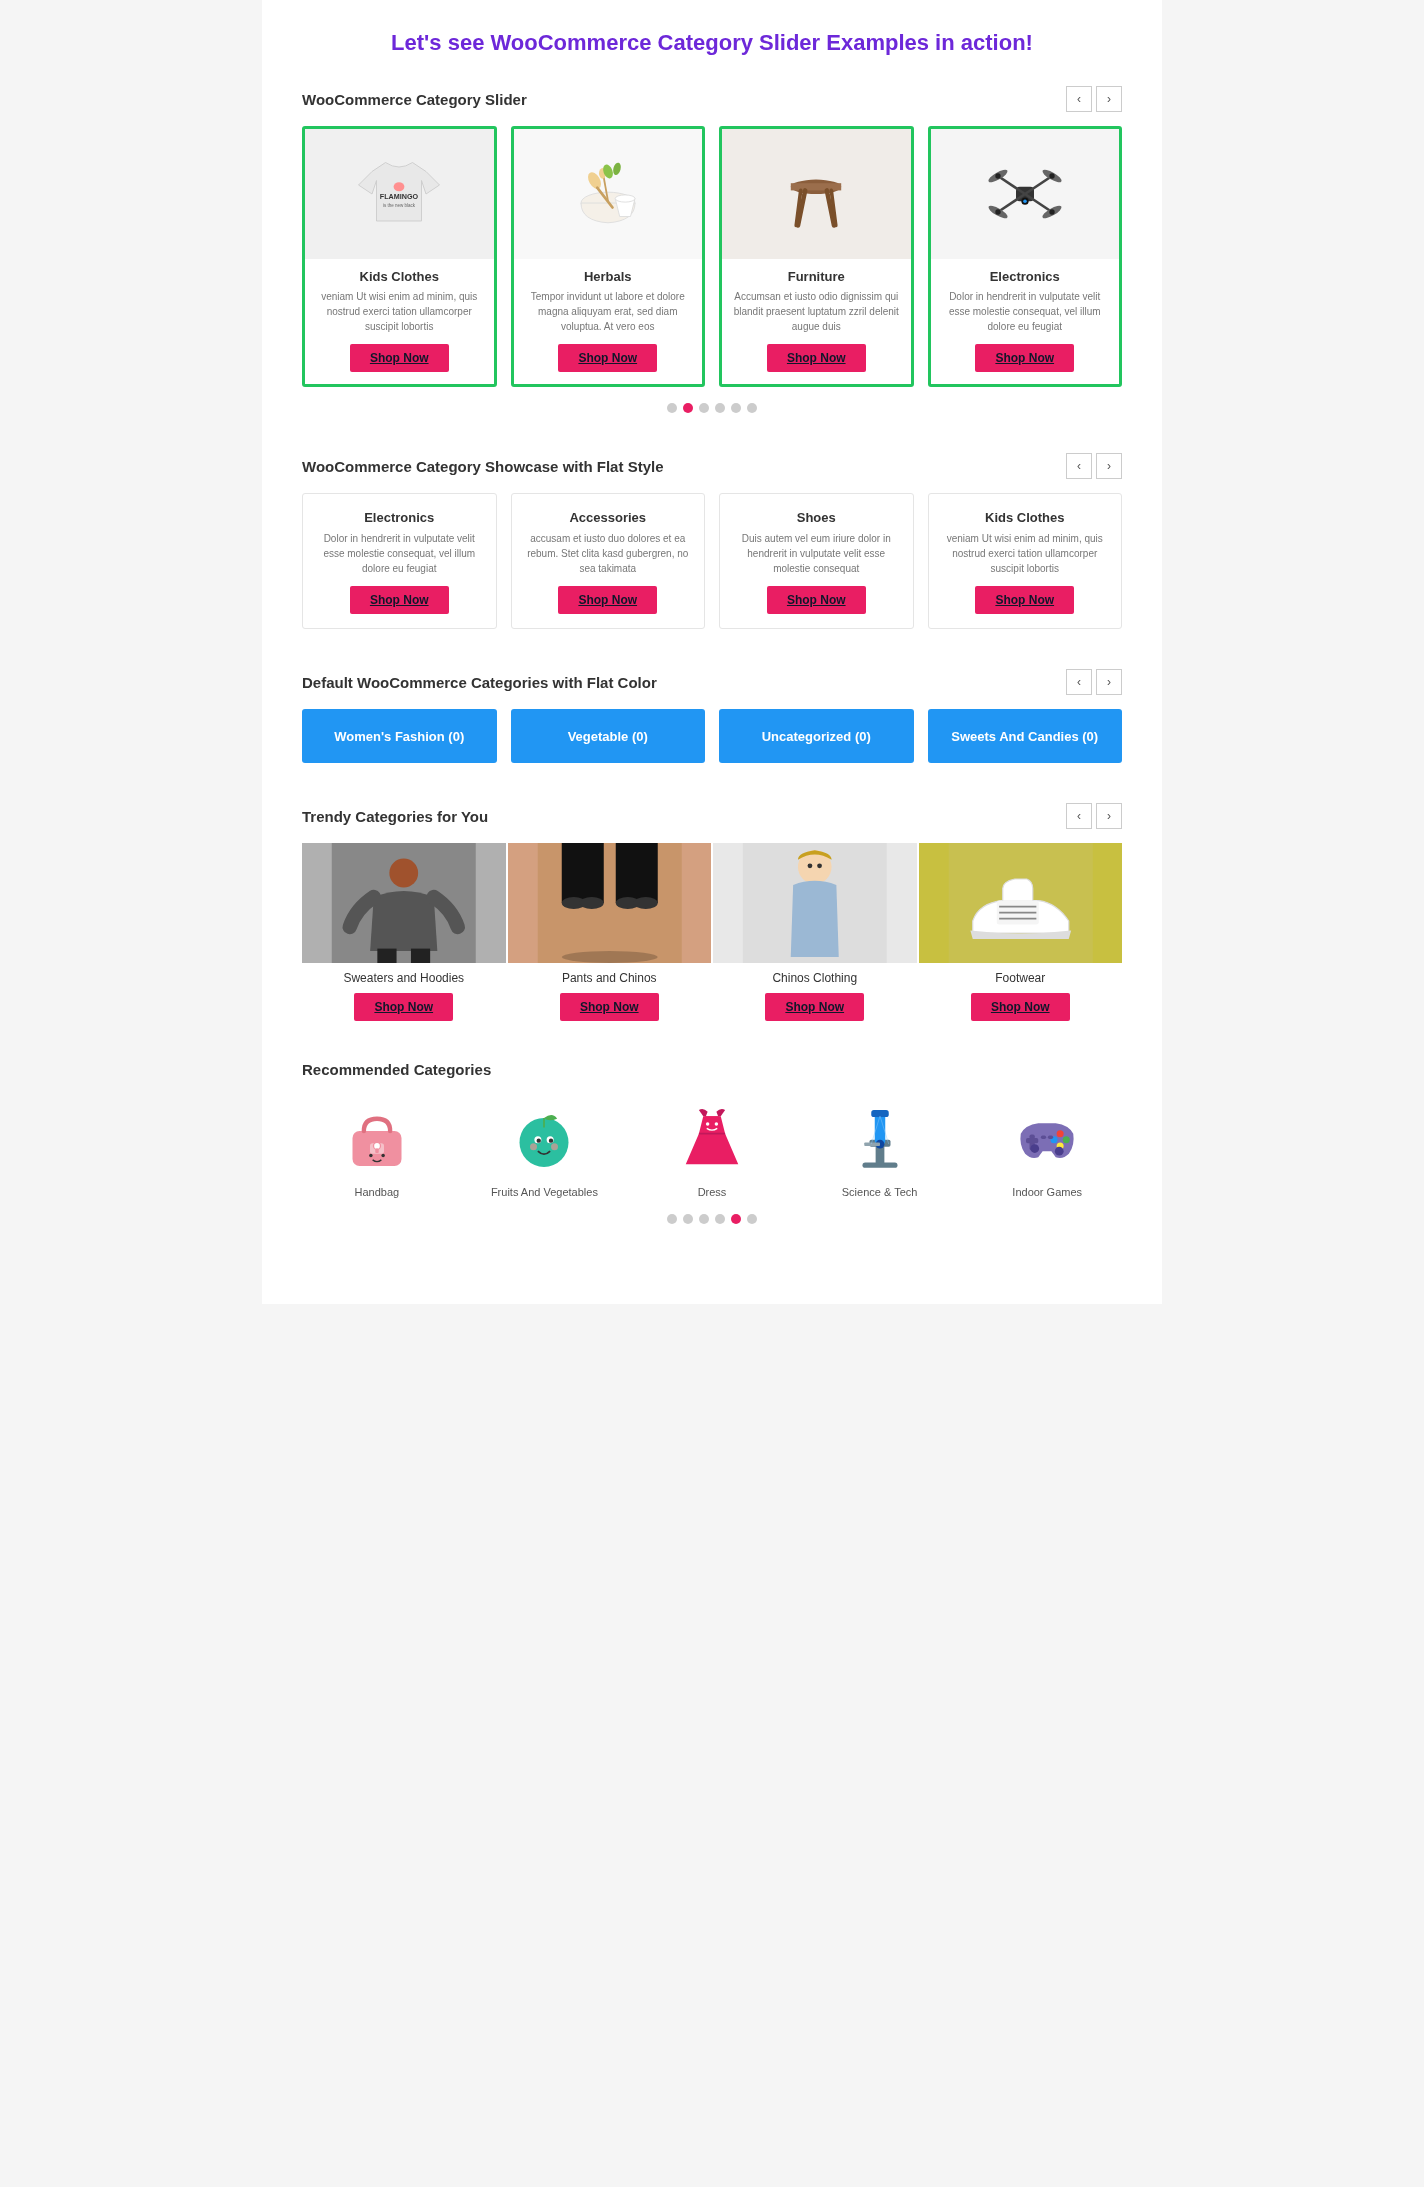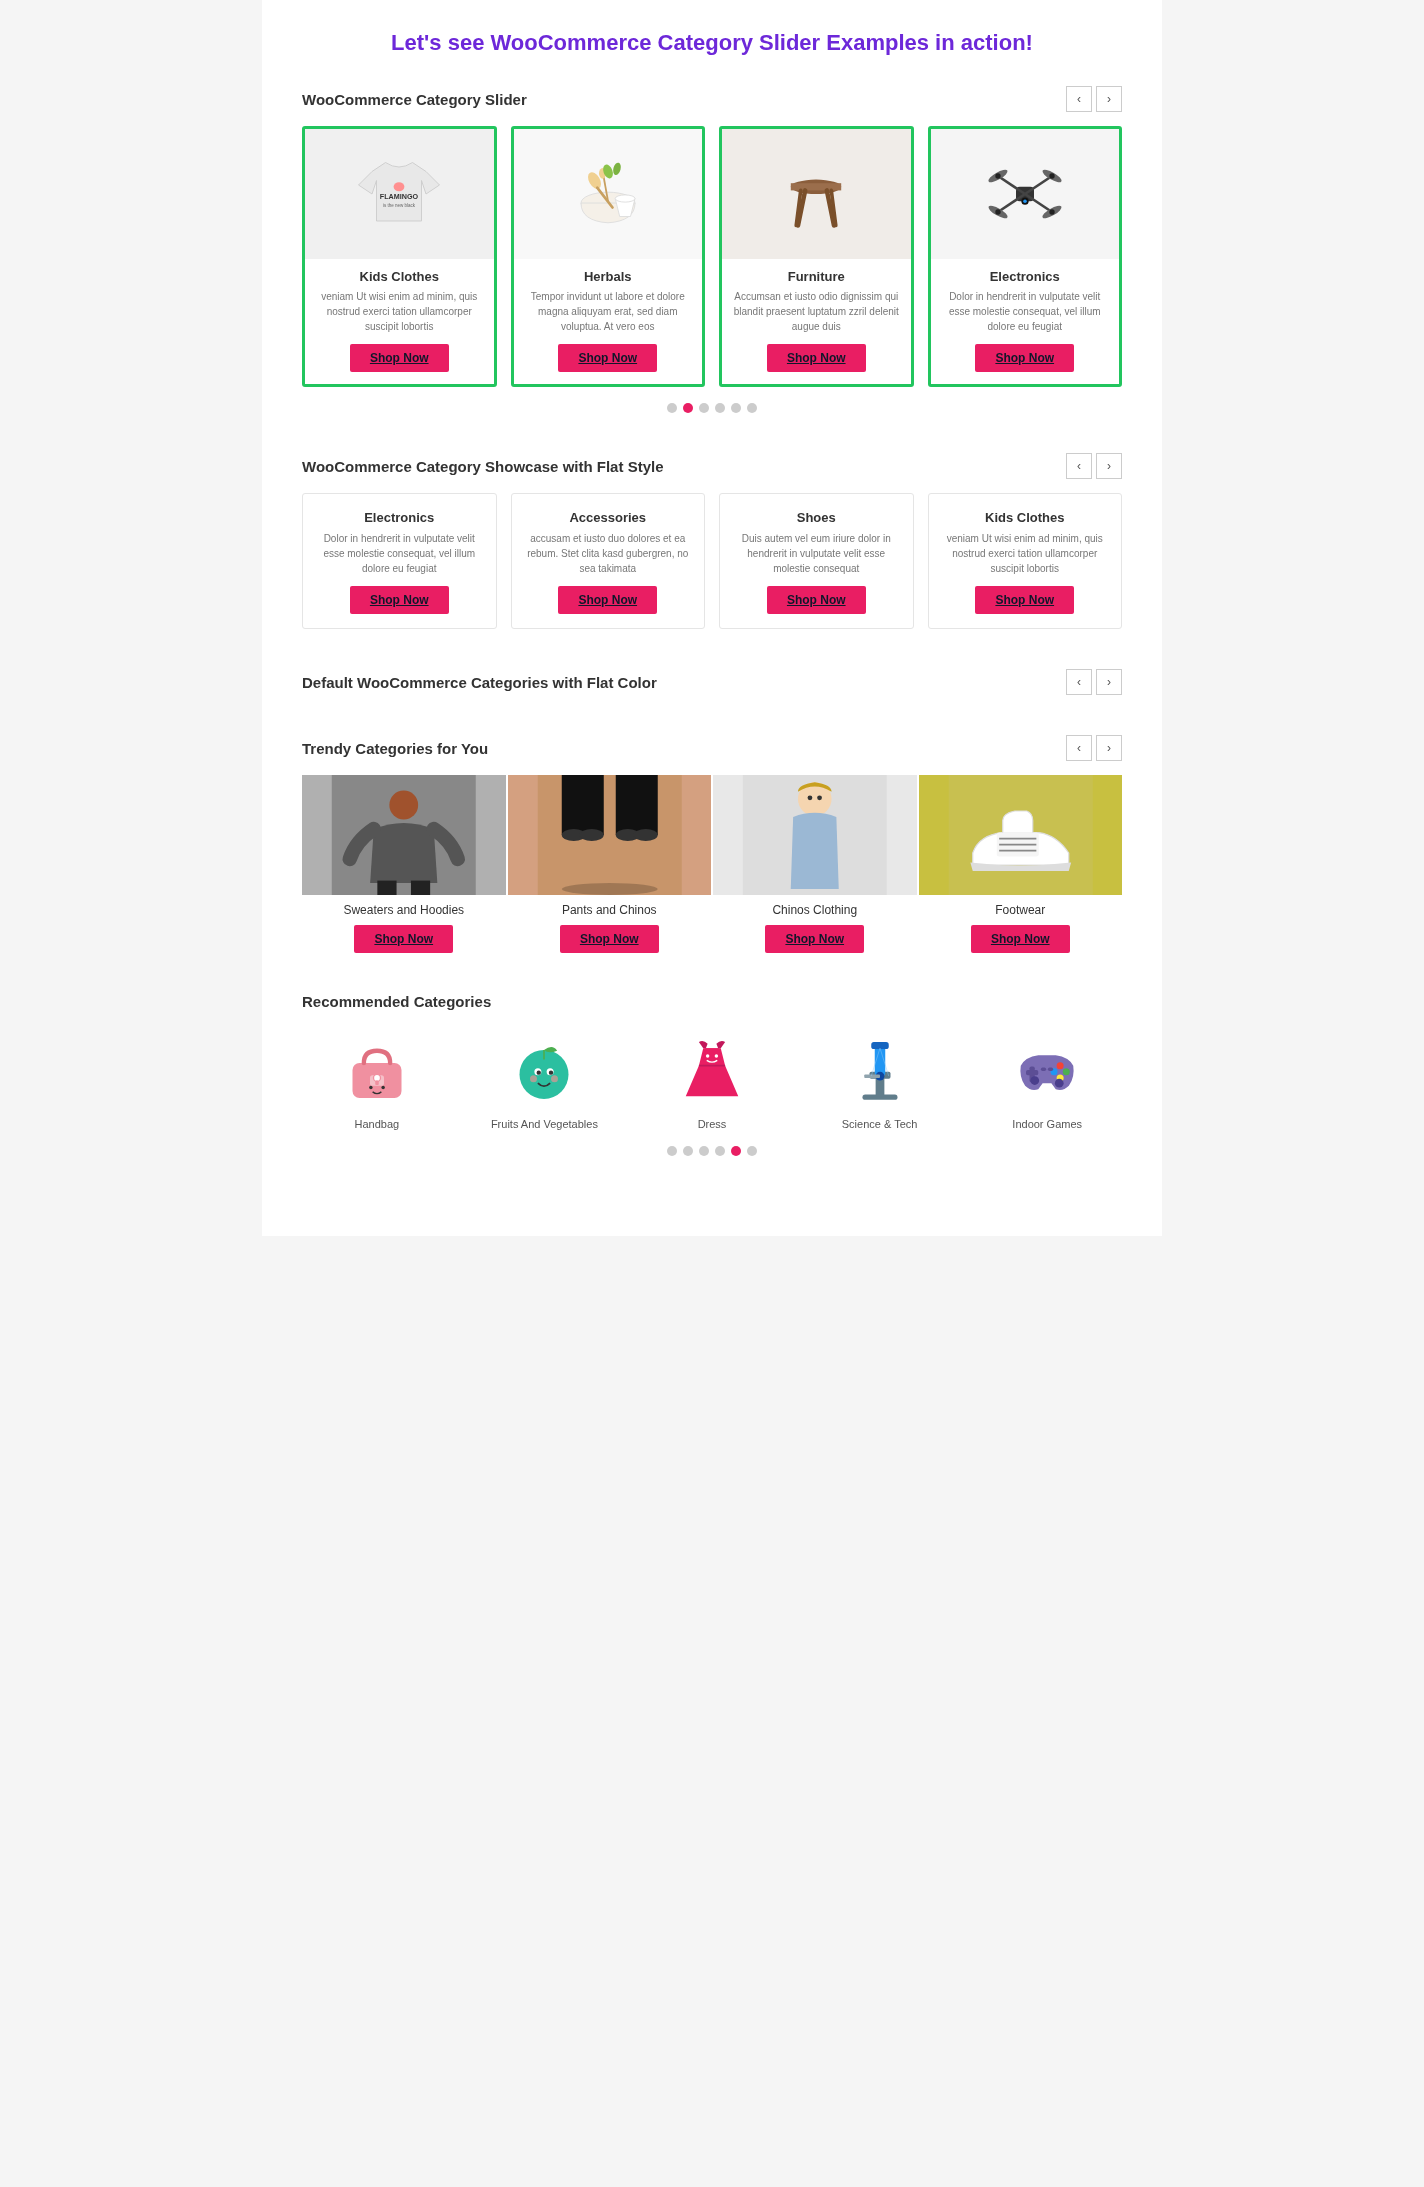--- a/index.html
+++ b/index.html
@@ -227,20 +227,34 @@
   </div>
 
   <div class="section">
     <div class="section-header">
       <span class="section-title">Default WooCommerce Categories with Flat Color</span>
       <div class="nav-arrows">
         <button class="nav-arrow">‹</button>
         <button class="nav-arrow">›</button>
       </div>
     </div>
+    <div class="color-grid">
+      <div class="flat-color-card">
+        <span>Women's Fashion (0)</span>
+      </div>
+      <div class="flat-color-card">
+        <span>Vegetable (0)</span>
+      </div>
+      <div class="flat-color-card">
+        <span>Uncategorized (0)</span>
+      </div>
+      <div class="flat-color-card">
+        <span>Sweets And Candies (0)</span>
+      </div>
+    </div>
   </div>
 
   <div class="section">
     <div class="section-header">
       <span class="section-title">Trendy Categories for You</span>
       <div class="nav-arrows">
         <button class="nav-arrow">‹</button>
         <button class="nav-arrow">›</button>
       </div>
     </div>

